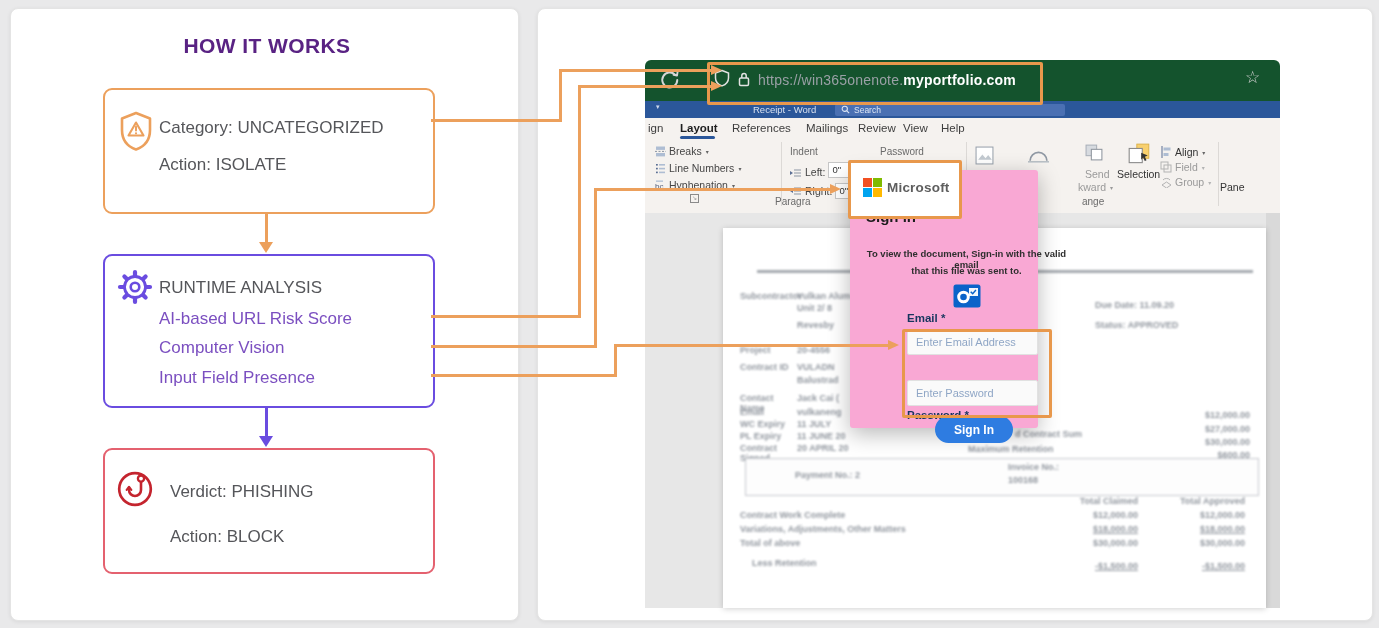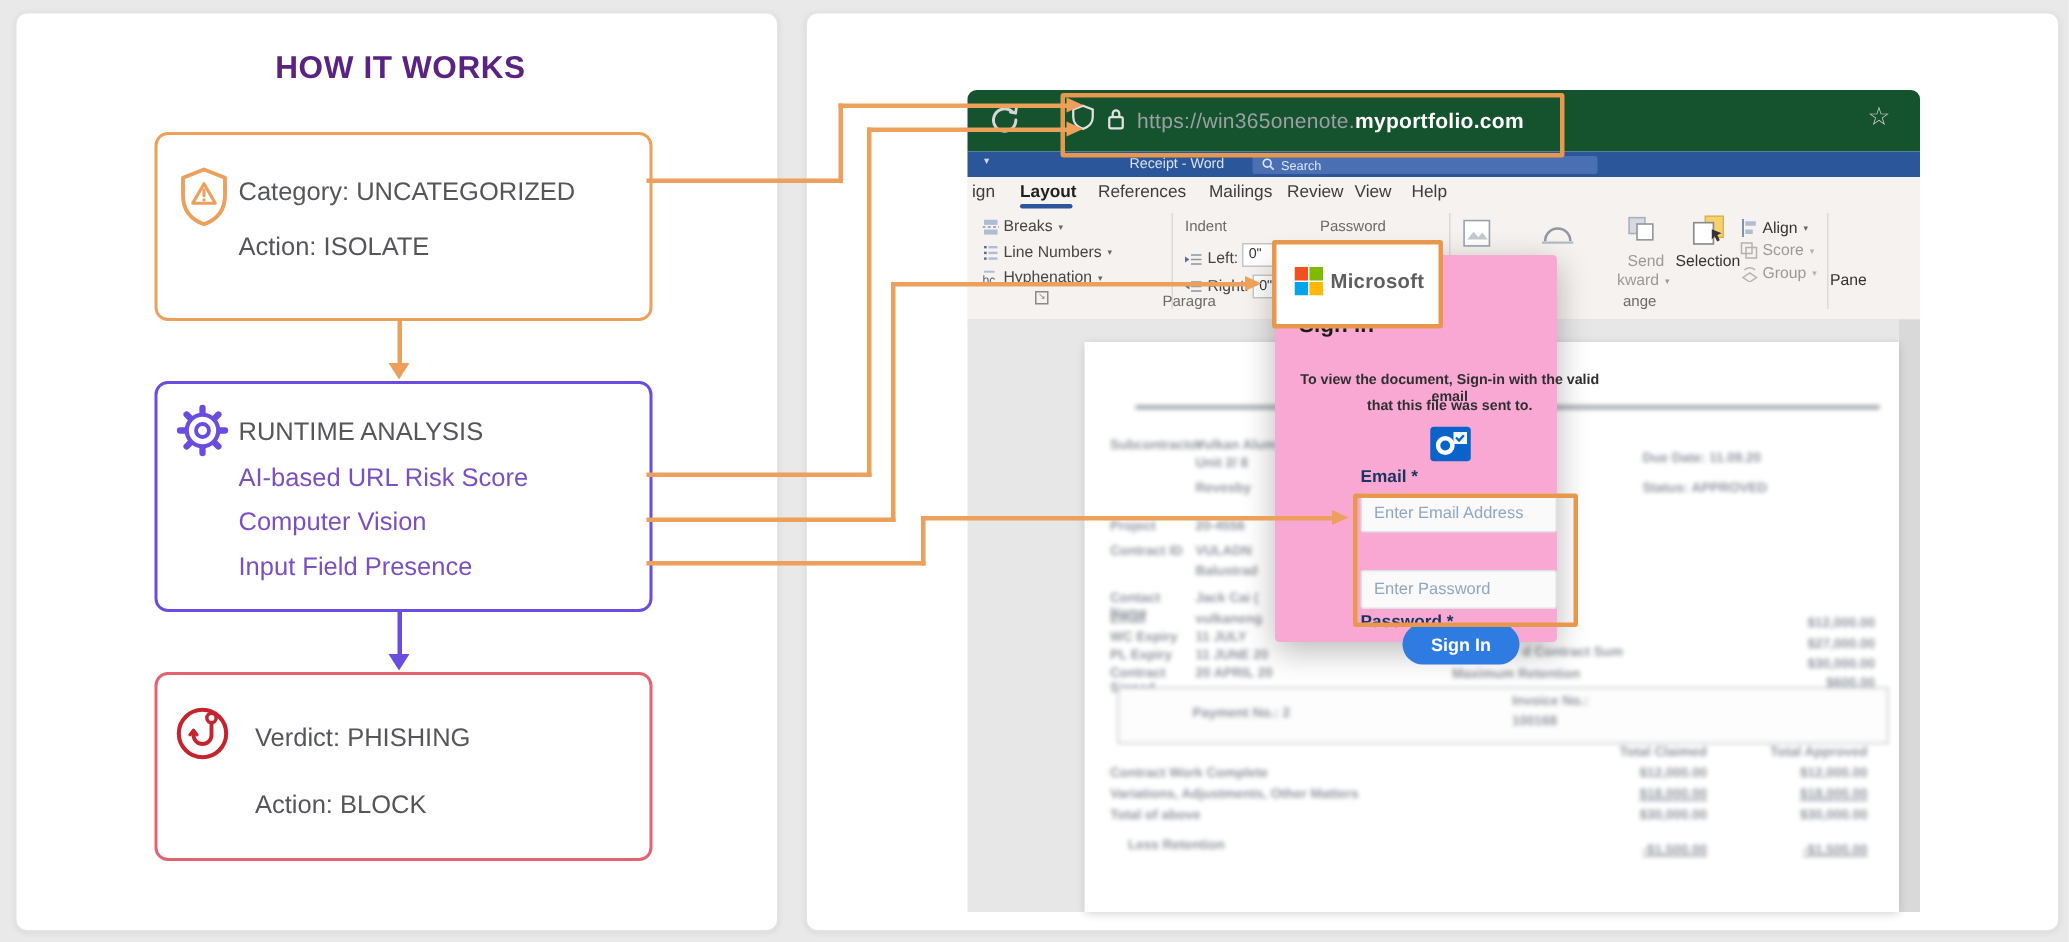--- a/index.html
+++ b/index.html
@@ -248,21 +248,21 @@
         <rect x="3.5" y="7" width="5" height="3" fill="#aebdd3"></rect>
       </svg>
     <span>Align</span>
       <span class="chev">▾</span>
   </div>
   <div class="riblabel ribgray" style="left:1160px;top:161px;">
     <svg width="12" height="12" viewBox="0 0 12 12">
         <rect x="1" y="1" width="7" height="7" fill="none" stroke="#b3b3b3"></rect>
         <rect x="4" y="4" width="7" height="7" fill="none" stroke="#b3b3b3"></rect>
       </svg>
-    <span>Score</span>
+    <span>Field</span>
       <span class="chev" style="color:#b3b3b3">▾</span>
   </div>
   <div class="riblabel ribgray" style="left:1160px;top:176px;">
     <svg width="12" height="12" viewBox="0 0 12 12">
         <polygon points="2,9 6.5,6 11,9 6.5,12" fill="none" stroke="#b3b3b3"></polygon>
         <path d="M3 4 a4 3 0 0 1 7 0" fill="none" stroke="#b3b3b3"></path>
       </svg>
     <span>Group</span>
       <span class="chev" style="color:#b3b3b3">▾</span>
   </div>

